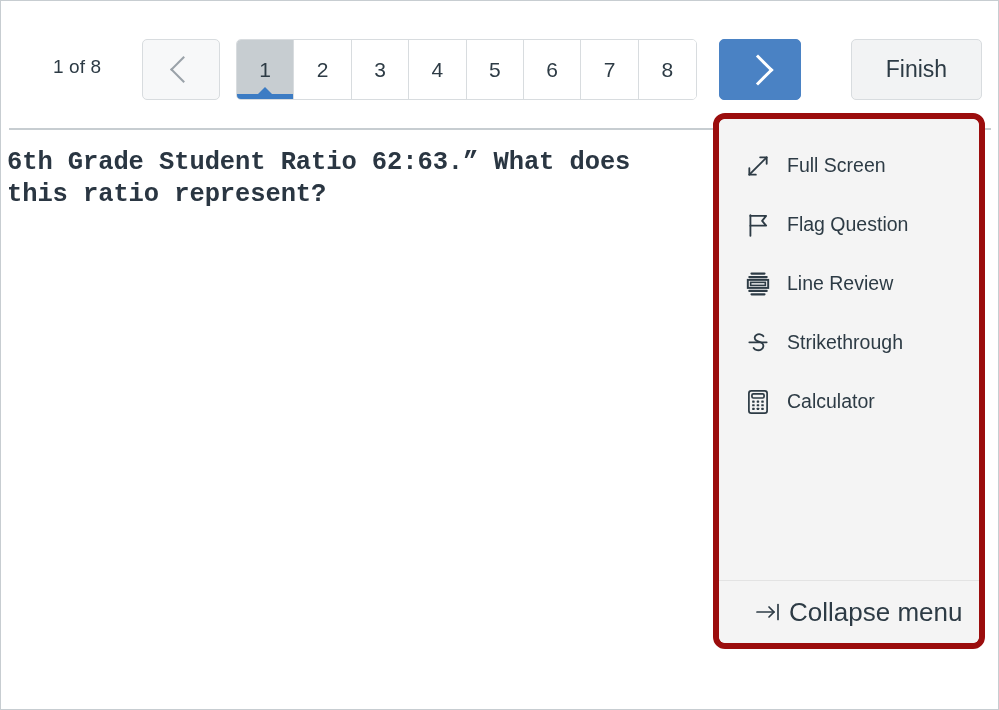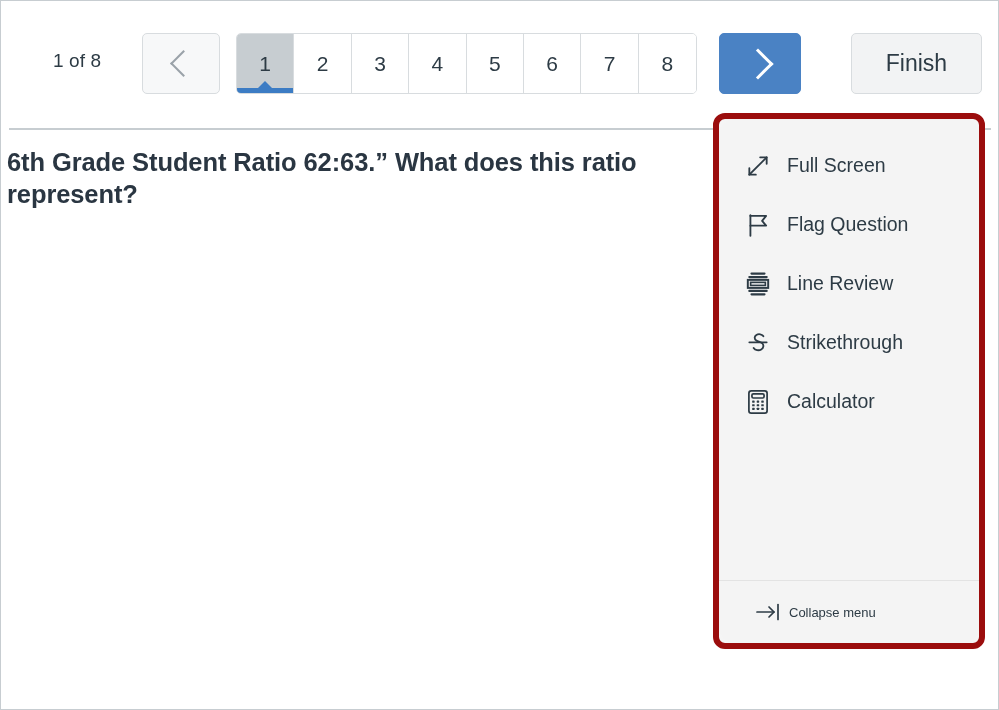--- a/index.html
+++ b/index.html
@@ -21,21 +21,21 @@
     position: absolute;
     inset: 0;
     border: 1px solid #C7CDD1;
     box-sizing: border-box;
     background: #fff;
   }
 
   
   #toolbar {
     position: absolute;
-    left: 0; top: 7px;
+    left: 0; top: 13px;
     width: 944px;
     height: 110px;
     display: flex;
     align-items: center;
     box-sizing: border-box;
   }
 
   .counter {
     position: absolute;
     left: 52px;
@@ -159,21 +159,21 @@
     height: 2px;
     background: #C7CDD1;
   }
 
   
   #question {
     position: absolute;
     left: 6px;
     top: 146px;
     width: 690px;
-    font-family: Liberation Sans, sans-serif;
+    font-family: Liberation Mono, monospace;
     font-weight: bold;
     font-size: 25.5px;
     line-height: 1.25;
     color: #2A3642;
     letter-spacing: -0.1px;
   }
 
   
   #tool-menu {
     position: absolute;
@@ -185,21 +185,21 @@
     border-radius: 12px;
     box-sizing: border-box;
     background: #F5F5F5;
     padding: 0;
     overflow: hidden;
   }
   #menu-inner {
     position: absolute;
     inset: 0;
     background: #F4F4F4;
-    border-radius: 16px;
+    border-radius: 6px;
     display: flex;
     flex-direction: column;
   }
   #menu-items {
     flex: 1;
     padding-top: 17px;
   }
   .menu-item {
     display: flex;
     align-items: center;
@@ -221,21 +221,21 @@
   }
   .ico svg { display:block; width:100%; height:100%; }
 
   #menu-footer {
     border-top: 1px solid #E3E3E3;
     height: 63px;
     display: flex;
     align-items: center;
     padding-left: 36px;
     gap: 7px;
-    font-size: 13px;
+    font-size: 26px;
     color: #2D3B45;
     box-sizing: border-box;
   }
   #menu-footer .ico { width: 27px; height: 22px; flex: 0 0 27px; }
 </style>
 </head>
 <body>
 
 <div id="page">
 

